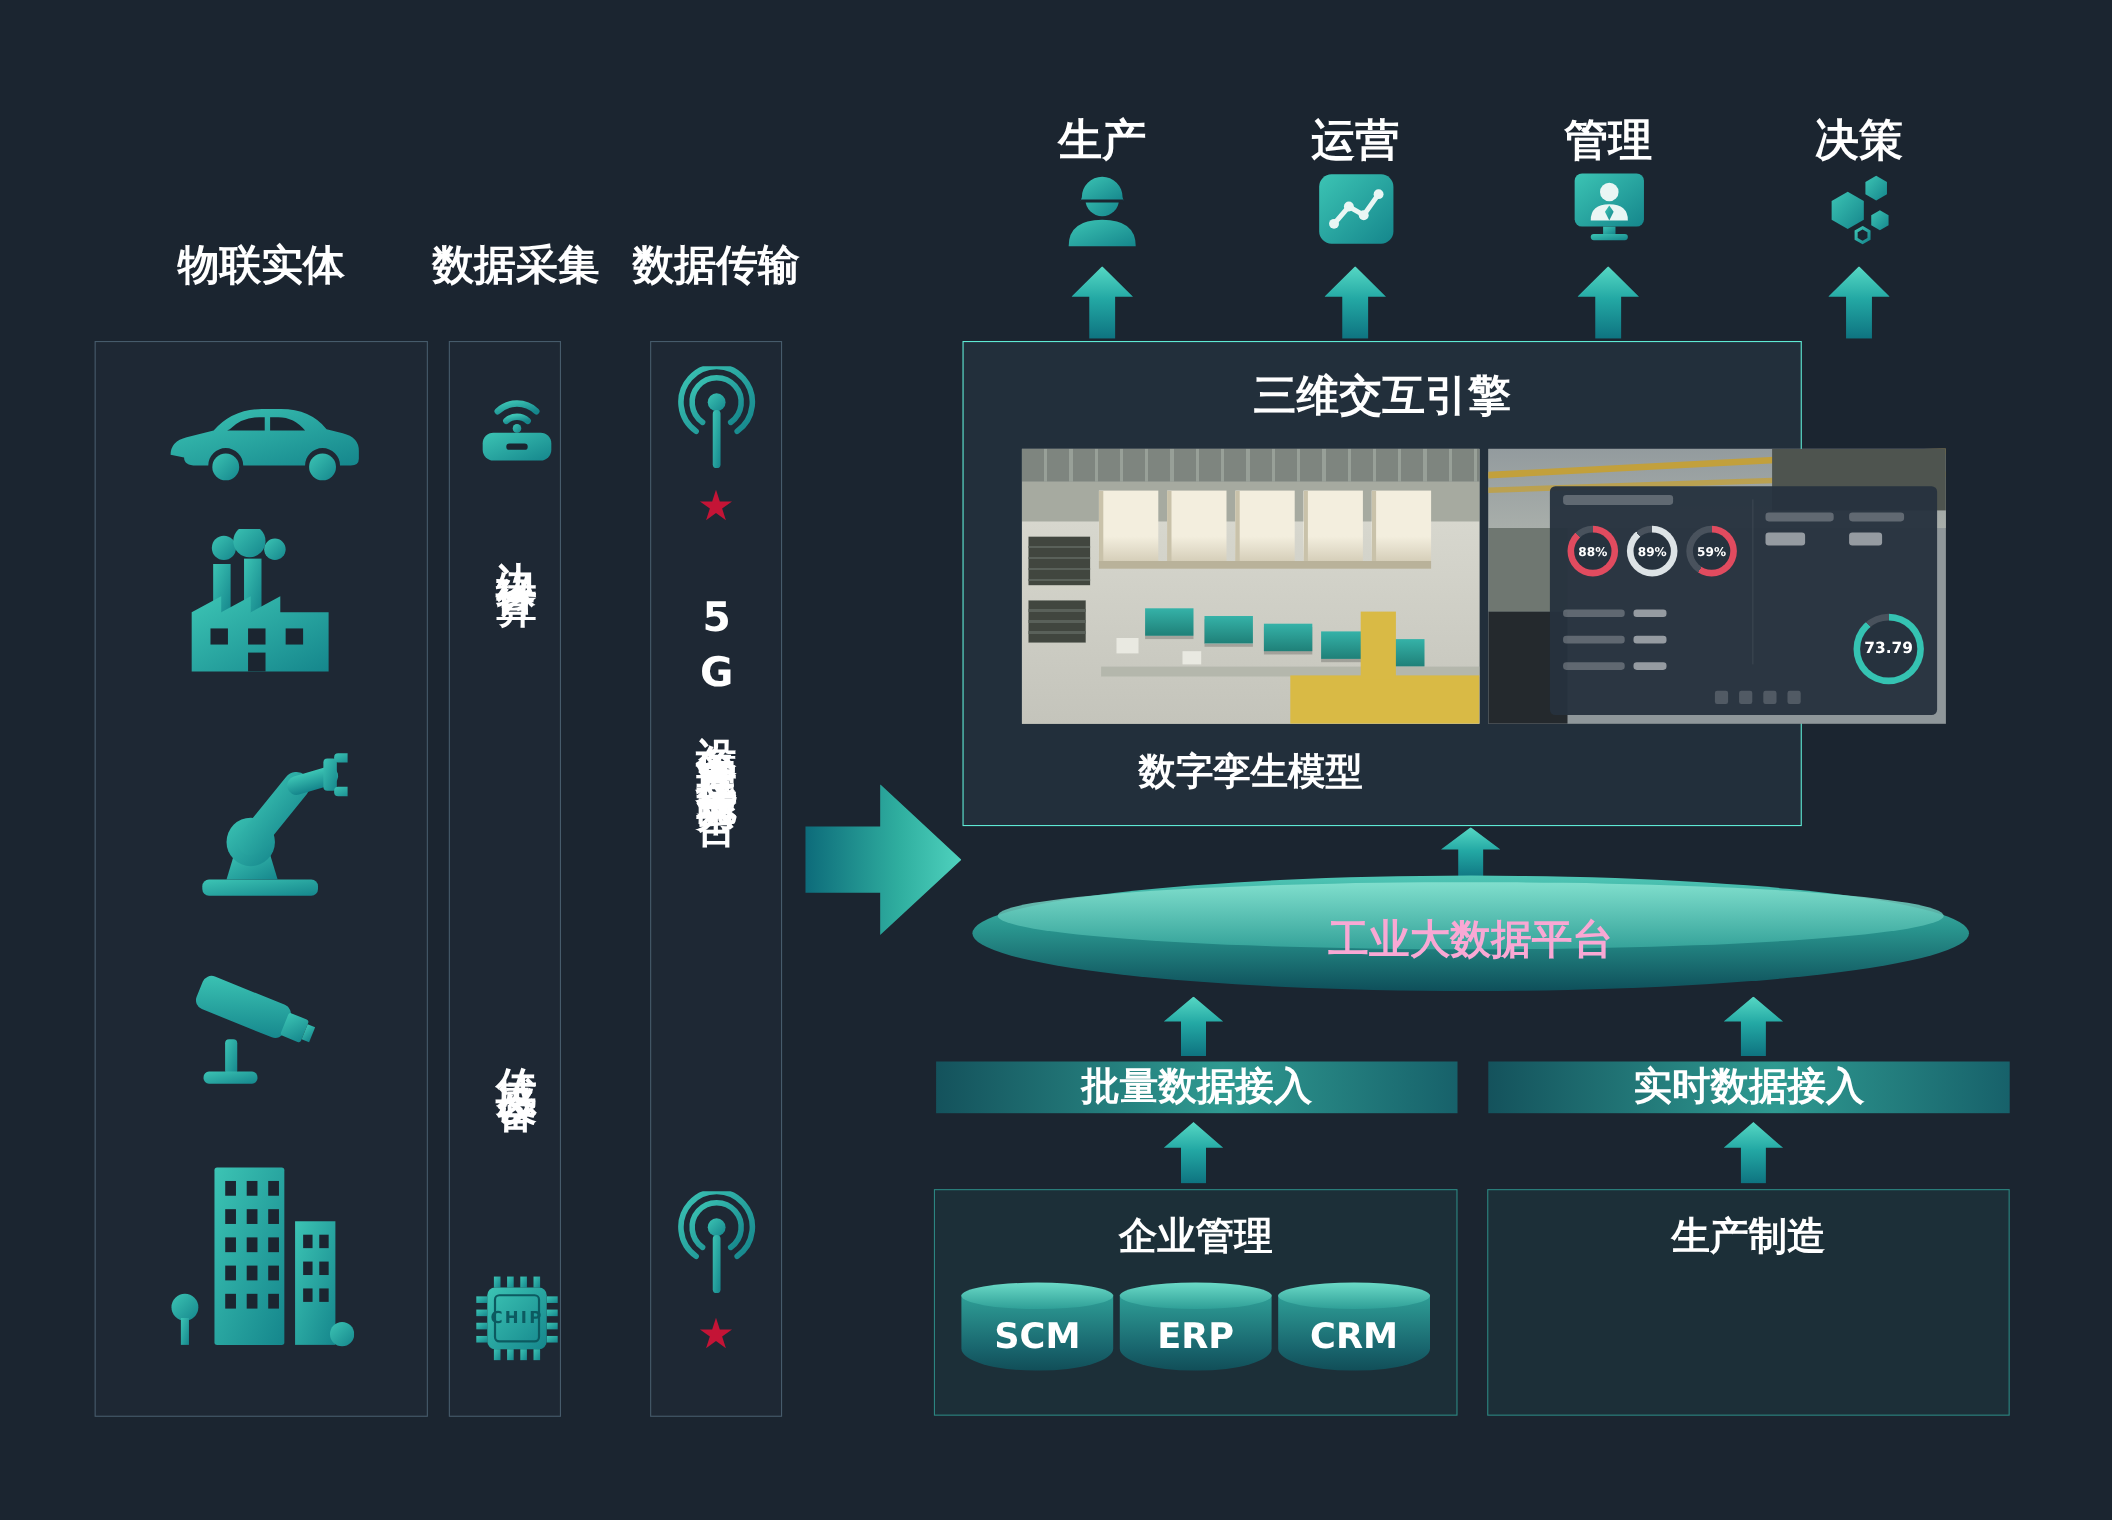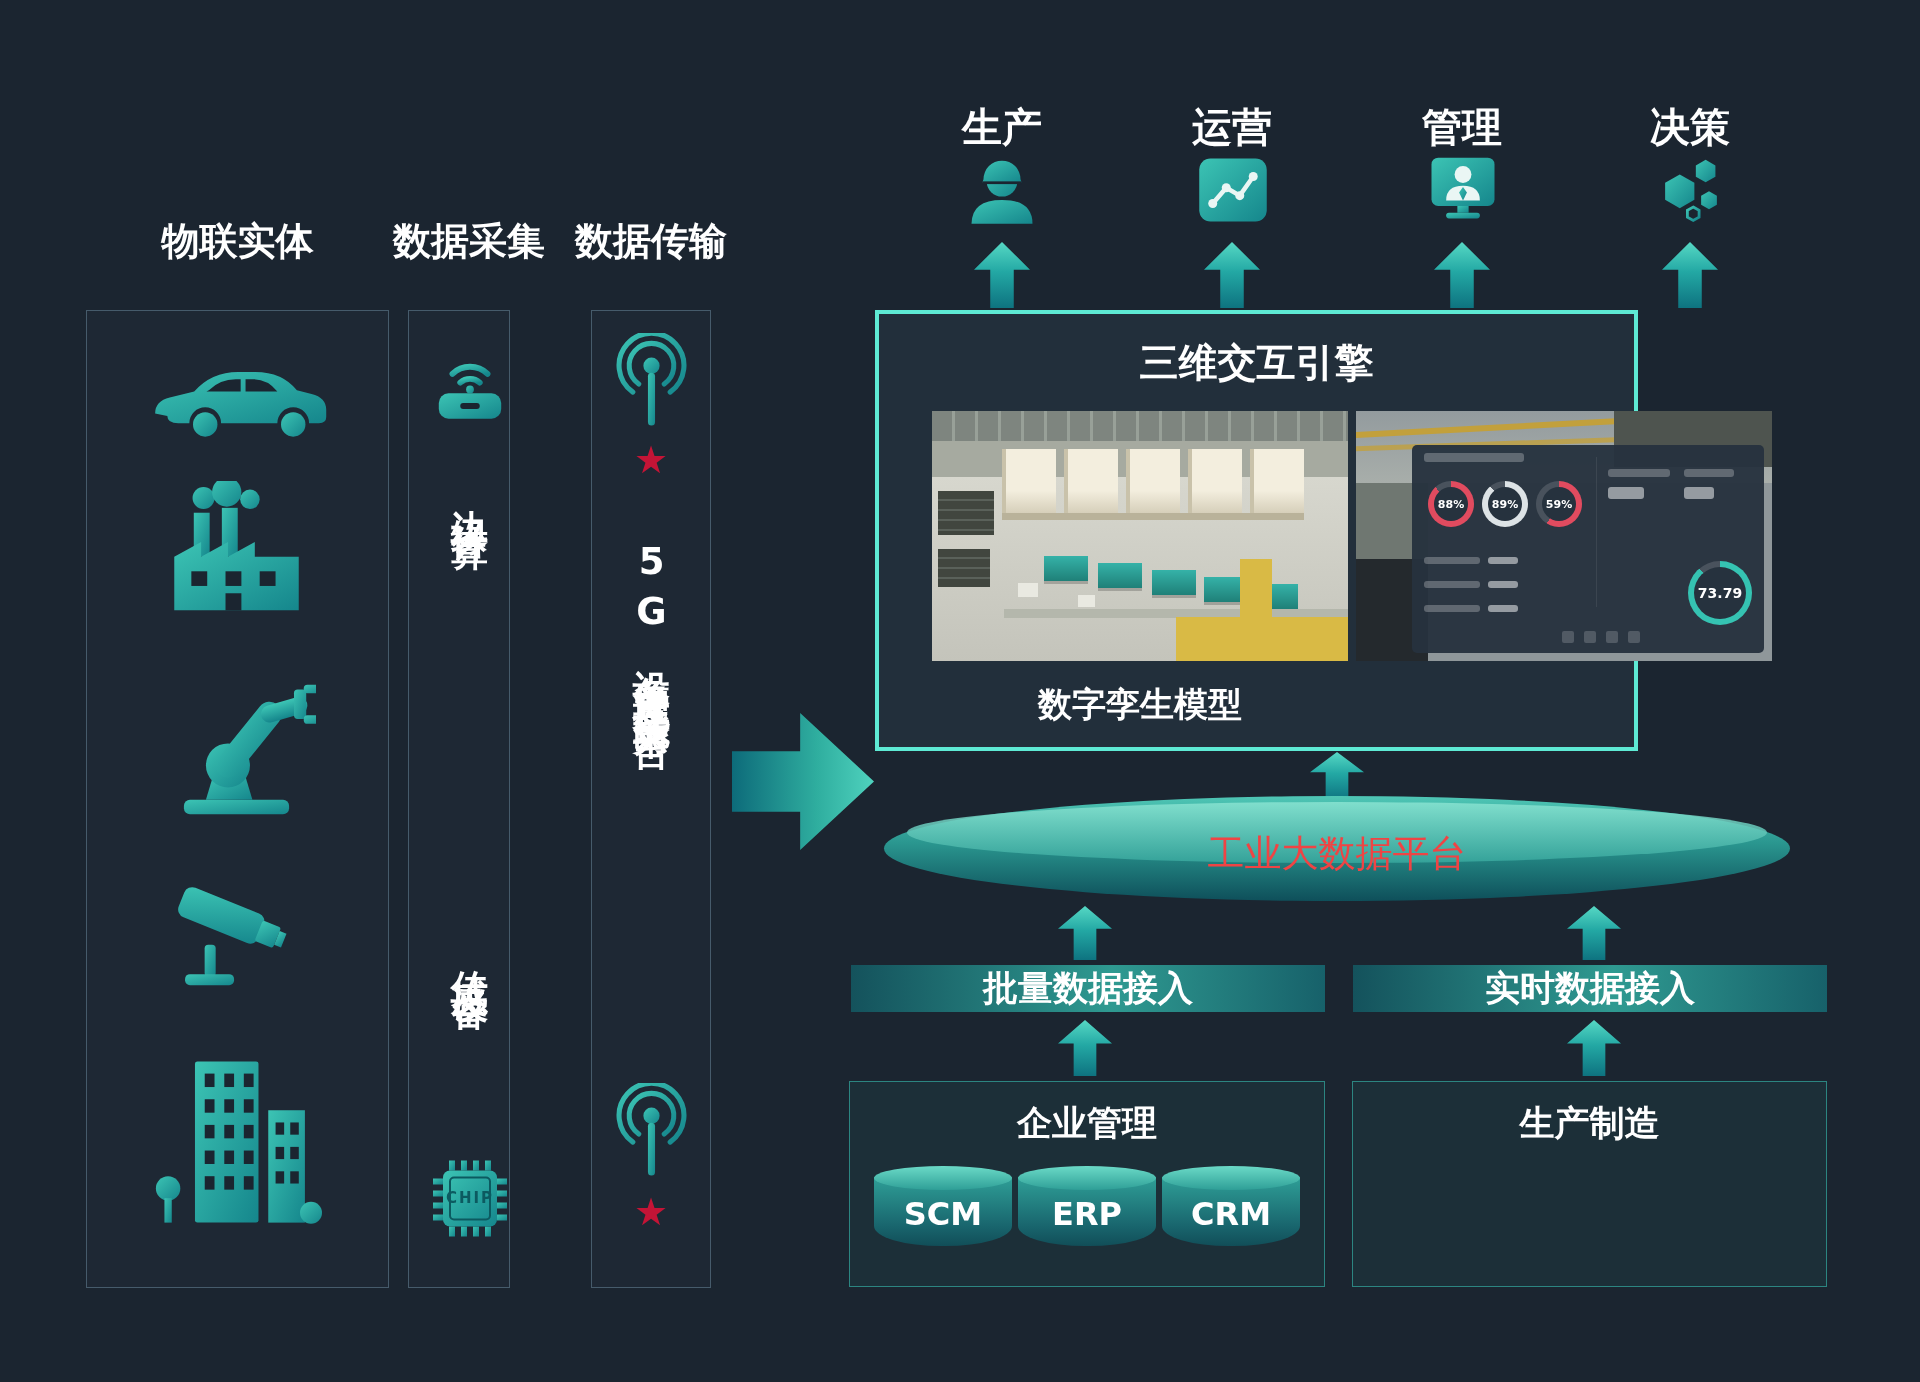--- a/index.html
+++ b/index.html
@@ -20,30 +20,30 @@
   
   .arr-up { position: absolute; background: linear-gradient(180deg, #56d8c4 0%, #23a8a4 45%, #0e7380 100%);
             clip-path: polygon(50% 0, 100% 42%, 71% 42%, 71% 100%, 29% 100%, 29% 42%, 0 42%); }
   .arr-right { position: absolute; background: linear-gradient(90deg, #0d6b7a 0%, #2fae9f 60%, #4fd2be 100%);
             clip-path: polygon(0 28%, 48% 28%, 48% 0, 100% 50%, 48% 100%, 48% 72%, 0 72%); }
 
   
   .out-label { position: absolute; width: 180px; text-align: center; font-size: 40px; font-weight: bold; color: #fff; }
 
   
-  .engine-box { position: absolute; left: 875px; top: 310px; width: 763px; height: 441px; background: #222f3b; border: 4px solid #5eead4; }
+  .engine-box { position: absolute; left: 875px; top: 310px; width: 763px; height: 441px; background: #222f3b; border: 1px solid #5eead4; }
   .engine-title { position: absolute; top: 22px; left: 0; width: 100%; text-align: center; font-size: 39px; font-weight: bold; color: #fff; }
   .shot { position: absolute; top: 97px; width: 416px; height: 250px; overflow: hidden; background: #c8c9c0; }
   .cap { position: absolute; top: 368px; width: 416px; text-align: center; font-size: 34px; font-weight: bold; color: #fff; }
 
   
   .disc { position: absolute; left: 884px; top: 796px; width: 906px; height: 105px; }
   .disc-body { position: absolute; inset: 0; border-radius: 50%; background: linear-gradient(180deg, #4fc6b5 0%, #2a968f 45%, #0e4f5a 100%); }
   .disc-top { position: absolute; left: 2.5%; top: 6%; width: 95%; height: 58%; border-radius: 50%; background: linear-gradient(180deg, #8ae4d2 0%, #38a89e 100%); opacity: .85; }
-  .disc-label { position: absolute; inset: 0; display: flex; align-items: center; justify-content: center; padding-top: 10px; font-size: 37px; font-weight: normal; color: #ef4444; }
+  .disc-label { position: absolute; inset: 0; display: flex; align-items: center; justify-content: center; padding-top: 10px; font-size: 37px; font-weight: bold; color: #f9a8d4; }
 
   
   .bar { position: absolute; top: 965px; width: 474px; height: 47px; line-height: 47px; text-align: center;
          font-size: 35px; font-weight: bold; color: #fff;
          background: linear-gradient(90deg, #14525c 0%, #2f9a91 55%, #17616a 100%); }
 
   
   .dom-box { position: absolute; top: 1081px; height: 206px; border: 1px solid #2c8581; background: rgba(44,133,129,0.10); }
   .dom-title { margin-top: 18px; text-align: center; font-size: 35px; font-weight: bold; color: #fff; }
   .cyl-row { display: flex; justify-content: space-between; padding: 0 24px; margin-top: 30px; }

